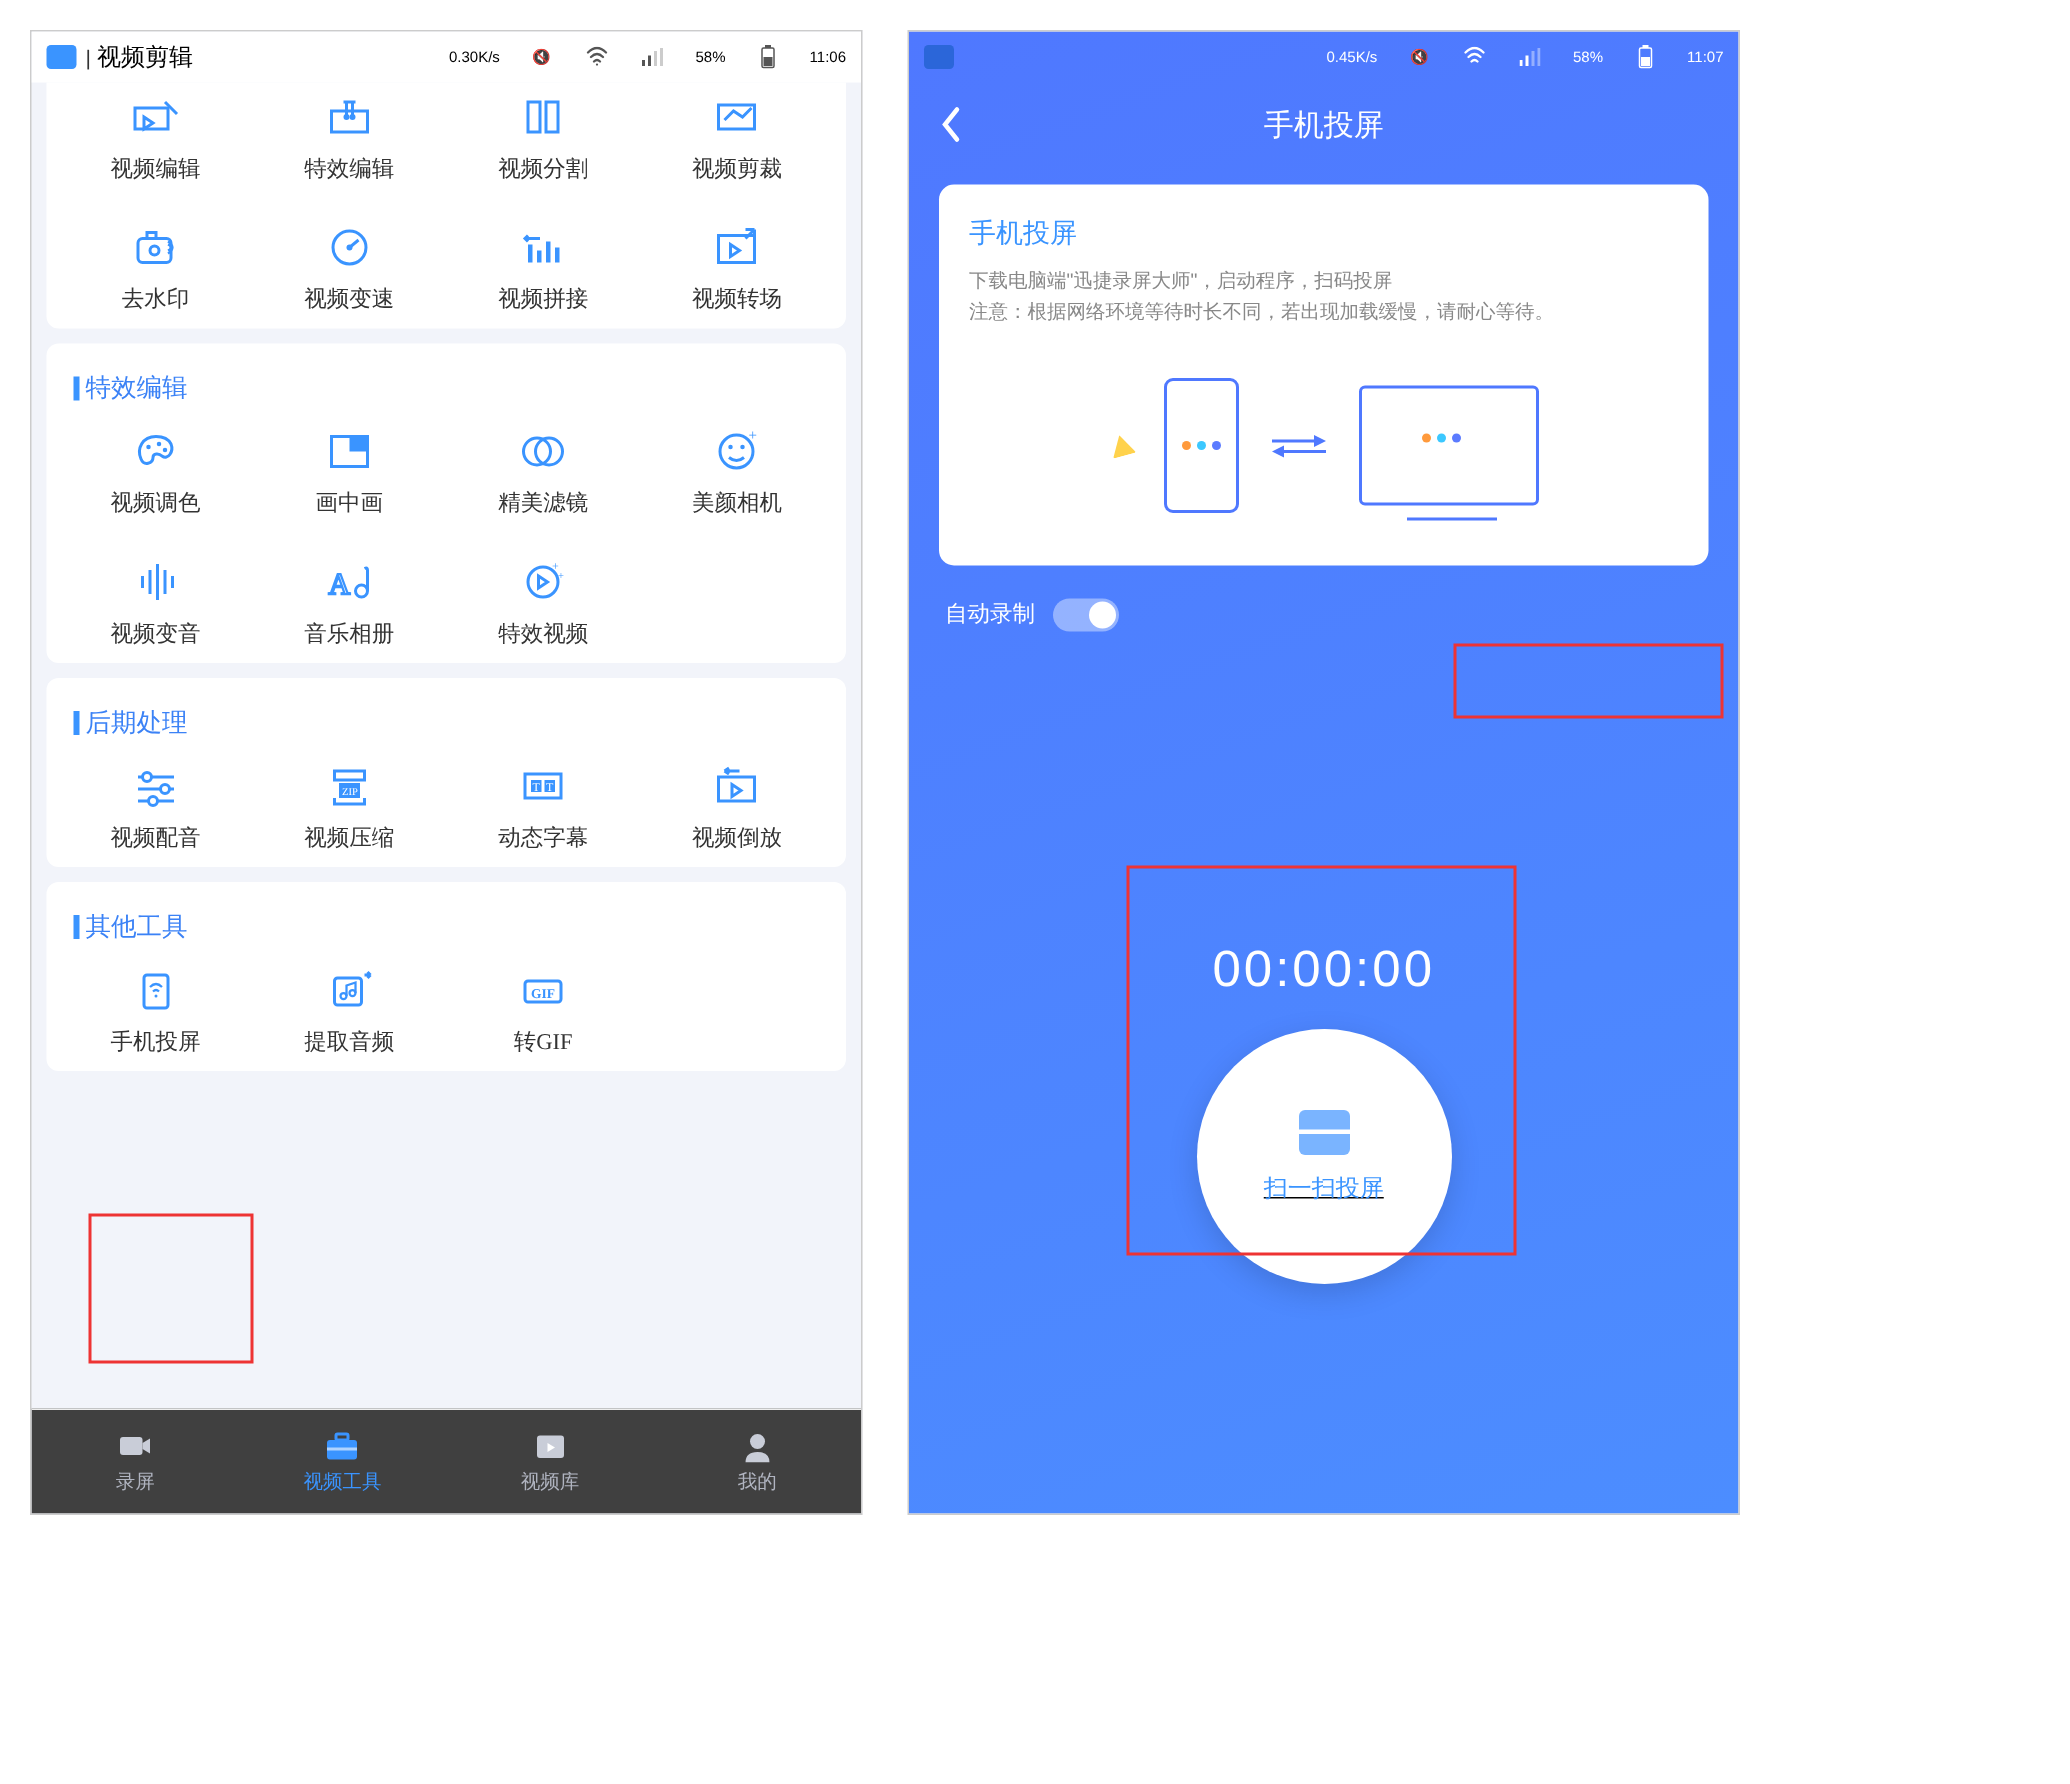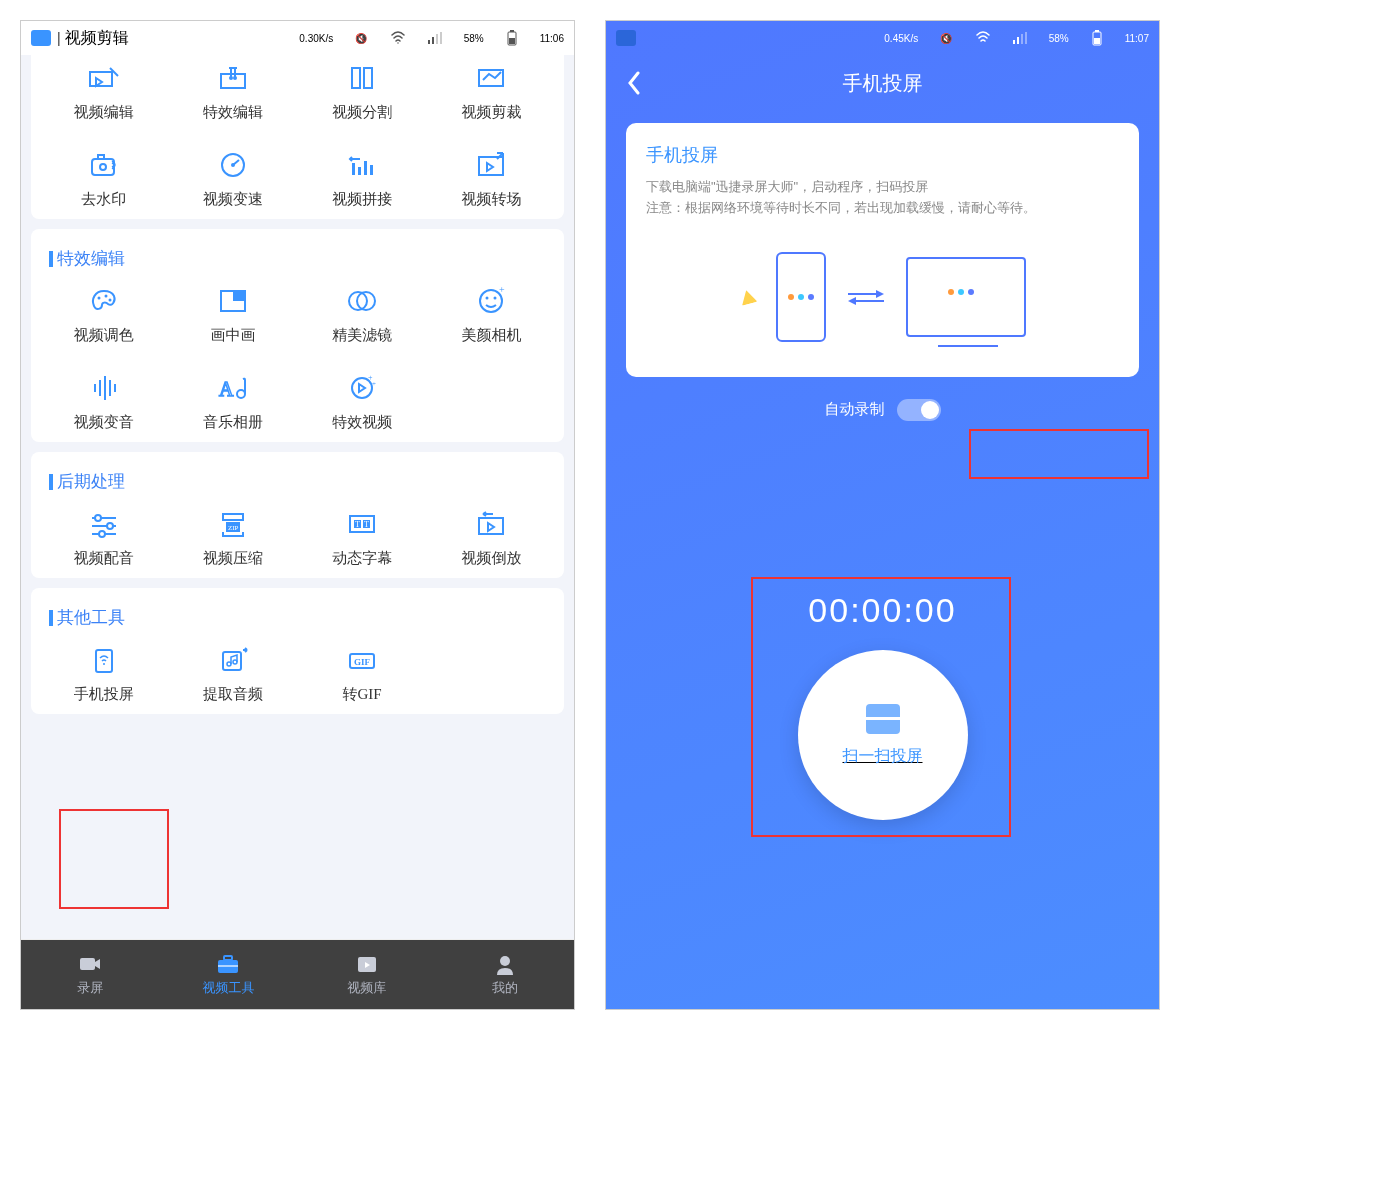--- a/index.html
+++ b/index.html
@@ -134,39 +134,39 @@
   border-bottom: 2px solid #4f78ff;
 }
 .dots { display: flex; gap: 4px; }
 .dots span { width: 6px; height: 6px; border-radius: 50%; }
 .d1 { background: #ff9a3c; } .d2 { background: #3cc8ff; } .d3 { background: #5b7bff; }
 .shape-tri {
   width: 0; height: 0; border-left: 8px solid transparent; border-right: 8px solid transparent;
   border-bottom: 14px solid #ffd24c; transform: rotate(-15deg); border-radius: 2px;
 }
 .p2-auto-row {
-  display: flex; justify-content: center; align-items: center;
+  display: flex; justify-content: flex-start; align-items: center;
   color: #fff; font-size: 15px;
   padding: 10px 24px; gap: 12px;
 }
 .toggle {
   width: 44px; height: 22px; background: rgba(255,255,255,0.4);
   border-radius: 11px; position: relative;
 }
 .toggle .knob {
   position: absolute; right: 2px; top: 2px; width: 18px; height: 18px;
   background: #fff; border-radius: 50%;
 }
 .p2-record-area {
   position: absolute;
   left: 50%; transform: translateX(-50%);
   top: 570px;
   display: flex; flex-direction: column; align-items: center; gap: 20px;
 }
-.p2-timer { color: #fff; font-size: 34px; letter-spacing: 2px; }
+.p2-timer { color: #fff; font-size: 34px; letter-spacing: 2px; margin-top: 36px; }
 .p2-circle {
   width: 170px; height: 170px; background: #fff; border-radius: 50%;
   display: flex; flex-direction: column; align-items: center; justify-content: center;
   gap: 12px;
   box-shadow: 0 6px 20px rgba(0,0,0,0.15);
   text-decoration: underline;
 }
 .p2-circle-label { color: #3a94ff; font-size: 16px; }
 .p2-scan-icon {
   width: 34px; height: 30px; background: #7ab4ff; border-radius: 4px;

